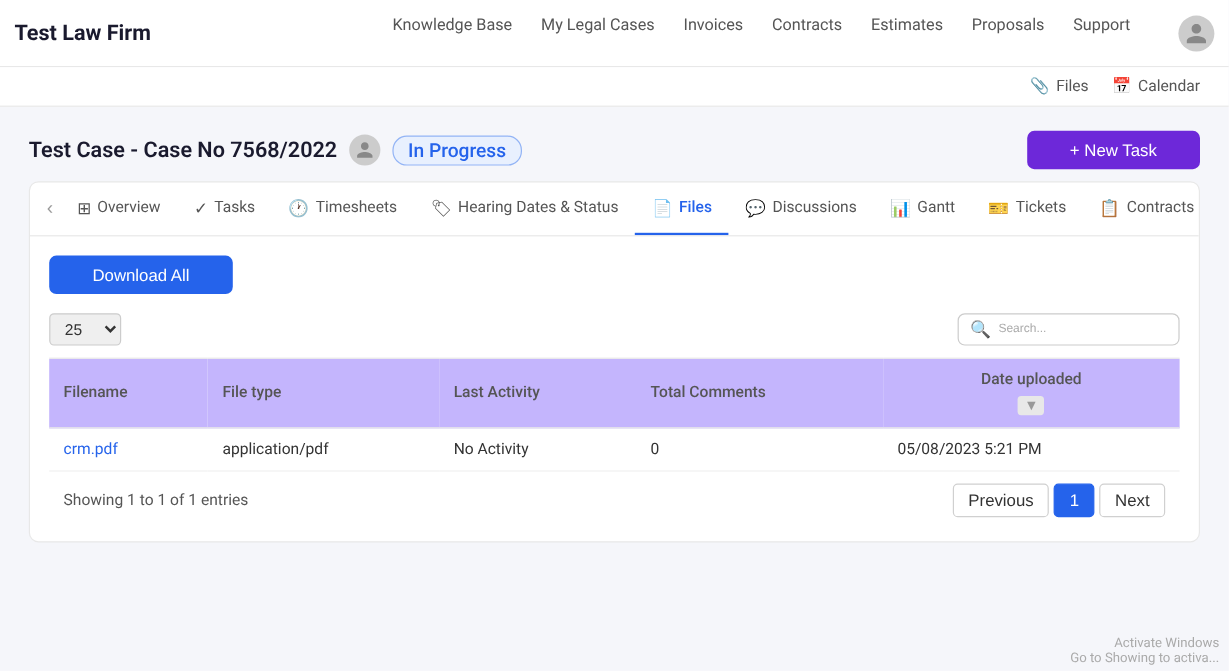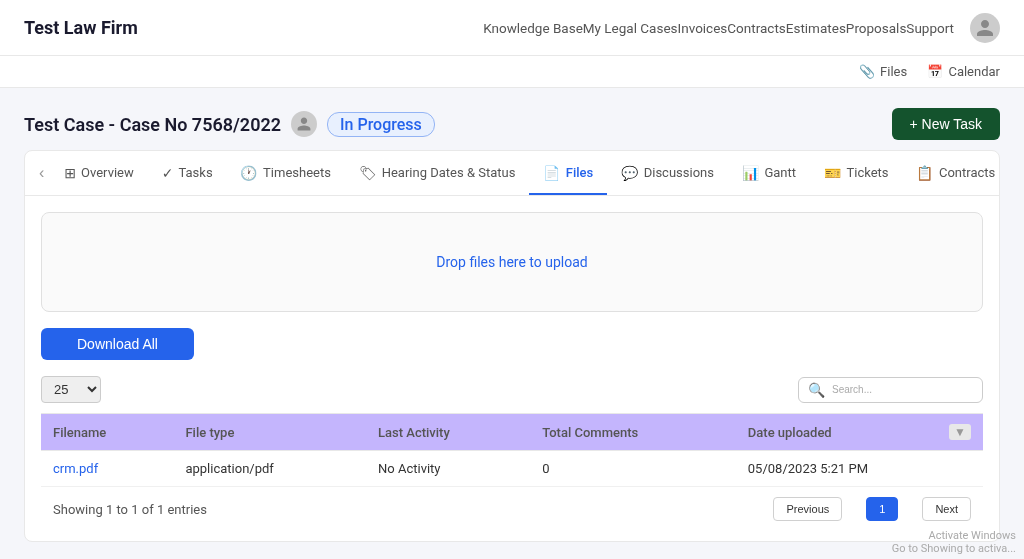--- a/index.html
+++ b/index.html
@@ -1,39 +1,39 @@
 <!DOCTYPE html>
 <html><head>
   <meta charset="utf-8">
   <style>
     * { box-sizing: border-box; margin: 0; padding: 0; }
     body { font-family: -apple-system, BlinkMacSystemFont, 'Segoe UI', Roboto, sans-serif; font-size: 14px; color: #333; background: #f5f6fa; }
     
     
-    .topnav { background: #fff; border-bottom: 1px solid #e8e8e8; padding: 0 24px; display: flex; align-items: center; height: 56px; }
+    .topnav { background: #fff; border-bottom: 1px solid #e8e8e8; padding: 0 12px; display: flex; align-items: center; height: 56px; }
     .topnav-brand { font-size: 18px; font-weight: 700; color: #1a1a2e; margin-right: auto; }
-    .topnav-links { display: flex; align-items: center; }
+    .topnav-links { display: flex; gap: 24px; }
     .topnav-link { color: #555; text-decoration: none; font-size: 13.5px; cursor: pointer; }
     .topnav-avatar { width: 30px; height: 30px; border-radius: 50%; background: #ccc; margin-left: 16px; display: flex; align-items: center; justify-content: center; overflow: hidden; }
     .topnav-avatar svg { width: 20px; height: 20px; fill: #888; }
 
     
     .subbar { background: #fff; border-bottom: 1px solid #e8e8e8; padding: 8px 24px; display: flex; justify-content: flex-end; gap: 20px; align-items: center; }
     .subbar-item { display: flex; align-items: center; gap: 5px; color: #555; font-size: 13px; cursor: pointer; }
 
     
     .main { padding: 20px 24px; }
 
     
     .case-header { display: flex; align-items: center; margin-bottom: 10px; gap: 10px; }
     .case-title { font-size: 18px; font-weight: 600; color: #1a1a2e; }
     .case-avatar { width: 26px; height: 26px; border-radius: 50%; background: #ccc; display: flex; align-items: center; justify-content: center; }
     .case-avatar svg { width: 16px; height: 16px; fill: #888; }
     .status-badge { background: #e8f0fe; color: #2563eb; border: 1px solid #93b4f5; border-radius: 12px; padding: 2px 12px; font-size: 16px; font-weight: 500; }
-    .new-task-btn { margin-left: auto; background: #14532d; color: #fff; border: none; border-radius: 6px; padding: 8px 18px; font-size: 14px; font-weight: 500; cursor: pointer; display: flex; align-items: center; gap: 6px; }
+    .new-task-btn { margin-left: auto; background: #6d28d9; color: #fff; border: none; border-radius: 6px; padding: 8px 36px; font-size: 14px; font-weight: 500; cursor: pointer; display: flex; align-items: center; gap: 6px; }
 
     
     .tab-bar-wrapper { background: #fff; border: 1px solid #e8e8e8; border-radius: 8px; overflow: hidden; }
     .tab-bar { display: flex; align-items: center; border-bottom: 1px solid #e8e8e8; padding: 0 8px; overflow: hidden; }
     .tab-nav-btn { background: none; border: none; cursor: pointer; color: #999; font-size: 16px; padding: 0 6px; height: 44px; display: flex; align-items: center; }
     .tab { display: flex; align-items: center; gap: 5px; padding: 12px 14px; cursor: pointer; white-space: nowrap; font-size: 13px; color: #555; border-bottom: 2px solid transparent; margin-bottom: -1px; }
     .tab.active { color: #2563eb; border-bottom: 2px solid #2563eb; font-weight: 500; }
     .tab-icon { font-size: 14px; }
 
     
@@ -49,29 +49,29 @@
     .per-page-select { border: 1px solid #ccc; border-radius: 4px; padding: 4px 8px; font-size: 13px; cursor: pointer; color: #333; }
     .search-bar { margin-left: auto; display: flex; align-items: center; border: 1px solid #ccc; border-radius: 6px; padding: 4px 10px; background: #fff; gap: 6px; }
     .search-icon { color: #999; font-size: 14px; }
     .search-input { border: none; outline: none; font-size: 10px; width: 140px; color: #333; }
     .search-input::placeholder { color: #aaa; }
 
     
     .files-table { width: 100%; border-collapse: collapse; font-size: 13px; }
     .files-table th { background: #c4b5fd; padding: 10px 12px; text-align: left; color: #555; font-weight: 500; border-bottom: 1px solid #e8e8e8; border-top: 1px solid #e8e8e8; }
     .files-table td { padding: 10px 12px; border-bottom: 1px solid #f0f0f0; color: #333; }
-    .th-date { display: flex; align-items: center; justify-content: space-between; gap: 6px; }
+    .th-date { display: flex; align-items: center; justify-content: space-between; gap: 6px; flex-direction: column; }
     .sort-icon { color: #999; font-size: 12px; background: #e8e8e8; border-radius: 3px; padding: 1px 5px; }
     .file-link { color: #2563eb; text-decoration: none; cursor: pointer; }
 
     
     .pagination-row { display: flex; align-items: center; justify-content: space-between; padding: 10px 12px 4px; }
     .pagination-info { font-size: 13px; color: #555; }
     .pagination-btns { display: flex; gap: 4px; align-items: center; }
-    .page-btn { border: 1px solid #d0d0d0; background: #fff; border-radius: 4px; padding: 5px 12px; font-size: 11px; cursor: pointer; color: #333; margin-left: 20px; }
+    .page-btn { border: 1px solid #d0d0d0; background: #fff; border-radius: 4px; padding: 5px 12px; font-size: 14px; cursor: pointer; color: #333; }
     .page-btn.active { background: #2563eb; color: #fff; border-color: #2563eb; }
     .page-btn:disabled { opacity: 0.5; cursor: default; }
 
     
     .activate-watermark { position: fixed; bottom: 4px; right: 8px; font-size: 11px; color: #aaa; text-align: right; pointer-events: none; }
   </style>
 </head>
 <body>
 
 <nav class="topnav">
@@ -155,23 +155,20 @@
       <div class="tab">
         <span class="tab-icon">📋</span>
         <span>Contracts</span>
       </div>
 
     </div>
 
     <div class="files-area">
 
       
-      <div class="drop-zone">
-        <span class="drop-zone-text">Drop files here to upload</span>
-      </div>
 
       
       <button class="download-all-btn">Download All</button>
 
       
       <div class="table-controls">
         <select class="per-page-select">
           <option value="25">25</option>
           <option value="50">50</option>
           <option value="100">100</option>

